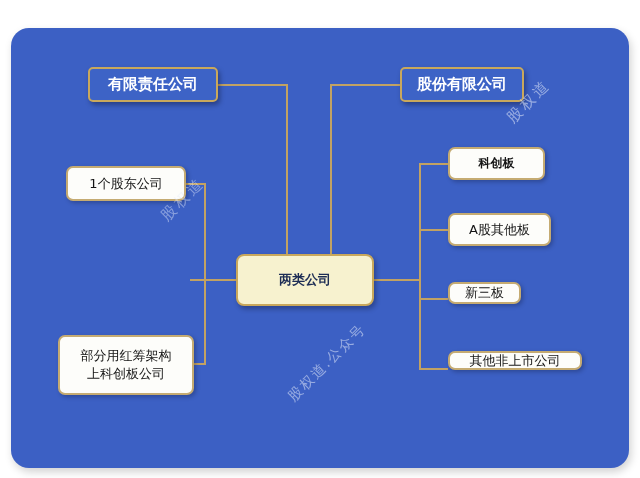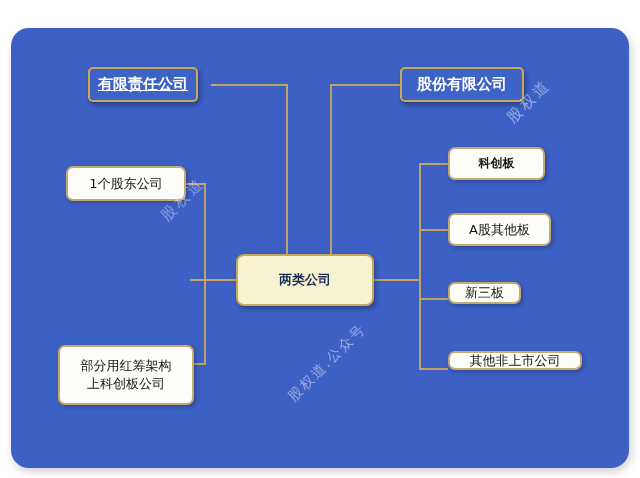--- a/index.html
+++ b/index.html
@@ -33,27 +33,27 @@
   <div class="hline" style="left:186px;top:183px;width:18px;"></div>
   <div class="hline" style="left:194px;top:363px;width:10px;"></div>
 
   <div class="hline" style="left:374px;top:279px;width:46px;"></div>
   <div class="vline" style="left:419px;top:163px;height:207px;"></div>
   <div class="hline" style="left:419px;top:163px;width:29px;"></div>
   <div class="hline" style="left:419px;top:229px;width:29px;"></div>
   <div class="hline" style="left:419px;top:298px;width:29px;"></div>
   <div class="hline" style="left:419px;top:368px;width:29px;"></div>
 
-  <div class="node blue" style="left:88px;top:67px;width:110px;height:35px;text-decoration:underline;">有限责任公司</div>
+  <div class="node blue" style="left:88px;top:67px;width:130px;height:35px;">有限责任公司</div>
   <div class="node blue" style="left:400px;top:67px;width:124px;height:35px;">股份有限公司</div>
 
   <div class="node cream" style="left:236px;top:254px;width:138px;height:52px;">两类公司</div>
 
   <div class="node white" style="left:66px;top:166px;width:120px;height:35px;">1个股东公司</div>
-  <div class="node white" style="left:58px;top:345px;width:136px;height:60px;">部分用红筹架构
+  <div class="node white" style="left:58px;top:335px;width:136px;height:60px;">部分用红筹架构
 上科创板公司</div>
 
   <div class="node white bold" style="left:448px;top:147px;width:97px;height:33px;">科创板</div>
   <div class="node white" style="left:448px;top:213px;width:103px;height:33px;">A股其他板</div>
   <div class="node white" style="left:448px;top:282px;width:73px;height:22px;">新三板</div>
   <div class="node white" style="left:448px;top:351px;width:134px;height:19px;">其他非上市公司</div>
 
   <div class="wm" style="left:502px;top:92px;">股权道</div>
   <div class="wm" style="left:156px;top:190px;color:rgba(228,234,250,0.45);">股权道</div>
   <div class="wm small" style="left:276px;top:354px;">股权道.公众号</div>

